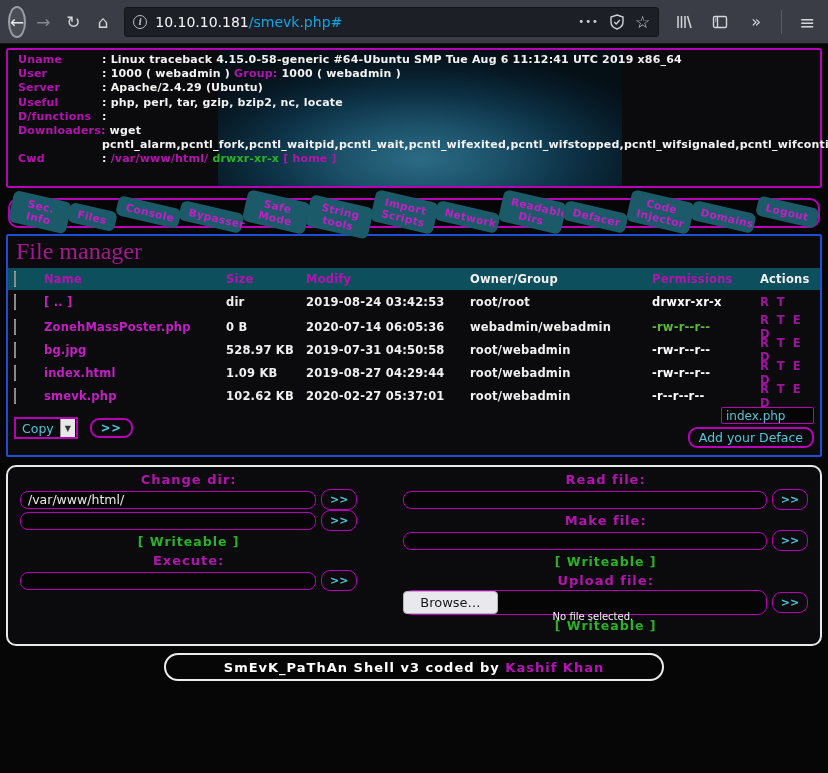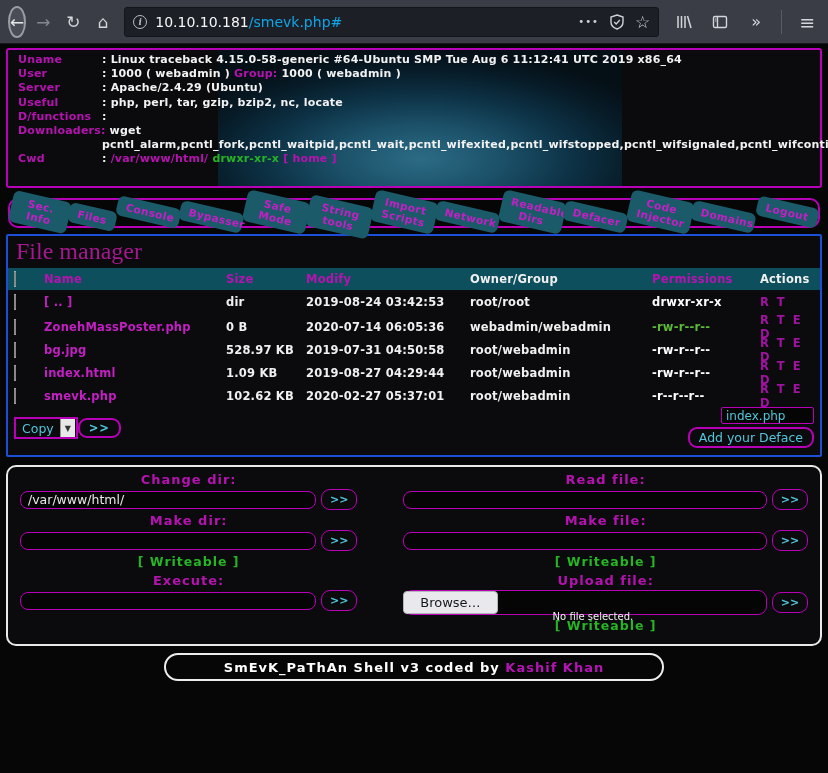--- a/index.html
+++ b/index.html
@@ -69,21 +69,21 @@
             align-items:center; height:23px; padding:0 6px; font-size:11.5px;
             font-weight:bold; color:#f0f0f0; letter-spacing:.2px; }
   .fm-head { background:#0e4f5d; height:22px; }
   .fm-head .mag { color:#b513b0; }
   .cb { width:15px; height:15px; background:#fdfdfd; border-radius:4px; border:1px solid #888; }
   .fname { color:#c41fc4; cursor:pointer; }
   .perms.bold-white { color:#ffffff; }
   .perms.green { color:#5cb838; }
   .actions { color:#a012a0; letter-spacing:2px; cursor:pointer; }
   .fm-controls { display:flex; padding:2px 6px 0 6px; min-height:44px; }
-  .copy-group { display:flex; gap:0; align-items:center; margin-top:10px; height:22px; }
+  .copy-group { display:flex; gap:12px; align-items:center; margin-top:10px; height:22px; }
   .select { display:flex; align-items:center; border:2px solid #b800b8; background:#0b0b0d;
             height:22px; padding-left:6px; cursor:pointer; }
   .select .sel-label { color:#52c5da; font-size:12.5px; padding-right:6px; }
   .sel-arrow { width:15px; height:18px; background:#e8e8e8; border-left:1px solid #999;
                display:flex; align-items:center; justify-content:center; font-size:8px;
                color:#333; margin-right:1px; }
   .btn { border:2px solid #b800b8; border-radius:9px; background:transparent;
          color:#52c5da; font-weight:bold; font-size:11.5px; padding:1px 9px;
          cursor:pointer; font-family:inherit; letter-spacing:1px; }
   .deface-group { margin-left:auto; display:flex; flex-direction:column; gap:3px;
@@ -299,21 +299,20 @@
   </div>
 
   <div class="formbox">
 
     <div class="fgroup">
       <div class="flabel">Change dir:</div>
       <div class="frow">
         <input class="tinput" value="/var/www/html/" style="">
         <button class="gobtn">&gt;&gt;</button>
       </div>
-      <div class="flabel">Make dir:</div>
       <div class="frow">
         <input class="tinput" style="">
         <button class="gobtn">&gt;&gt;</button>
       </div>
       <div class="writeable">[ Writeable ]</div>
       <div class="flabel">Execute:</div>
       <div class="frow">
         <input class="tinput" style="">
         <button class="gobtn">&gt;&gt;</button>
       </div>

